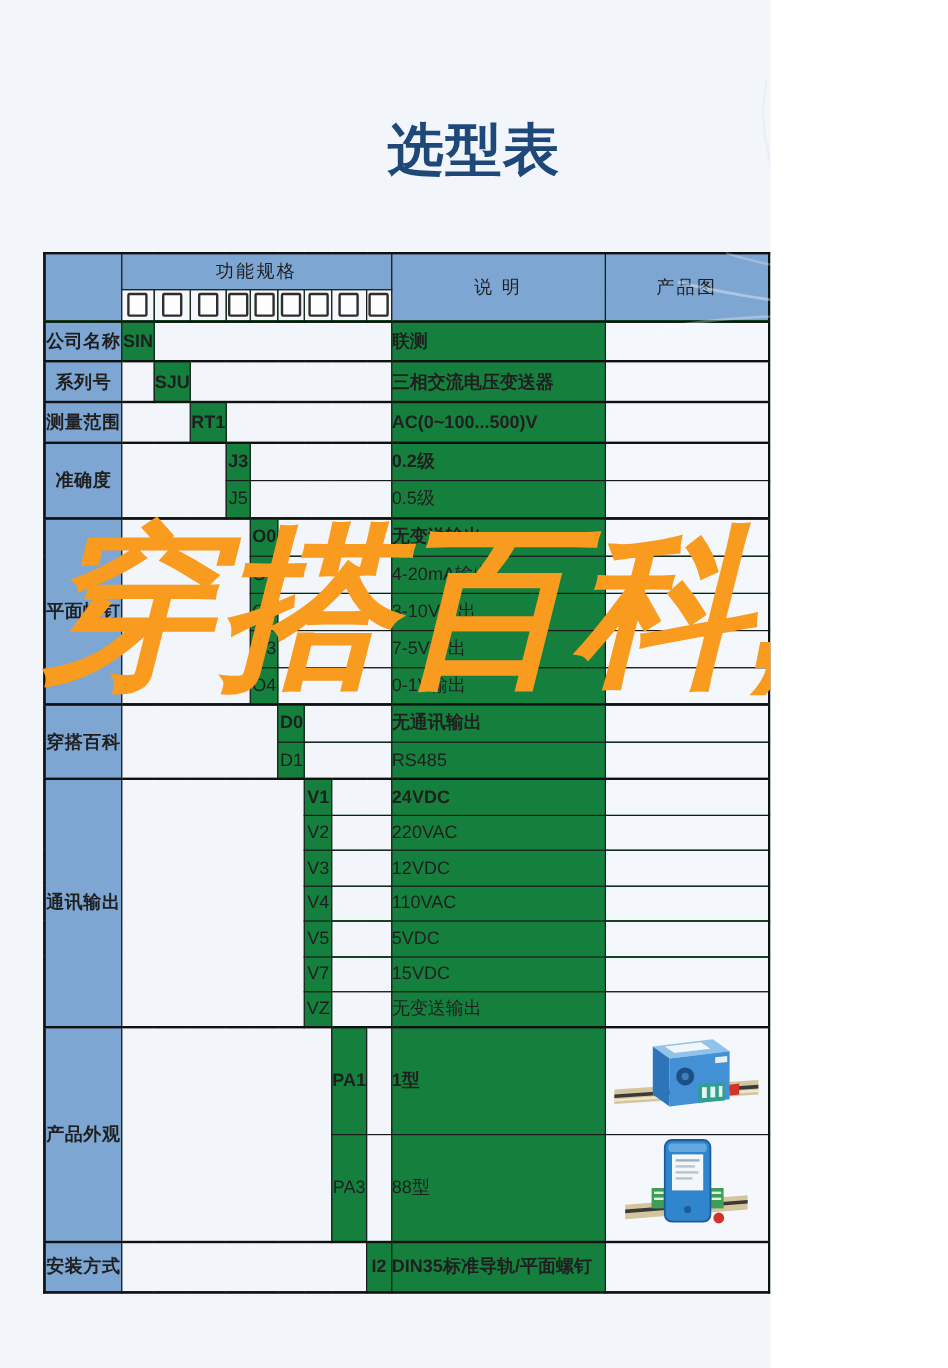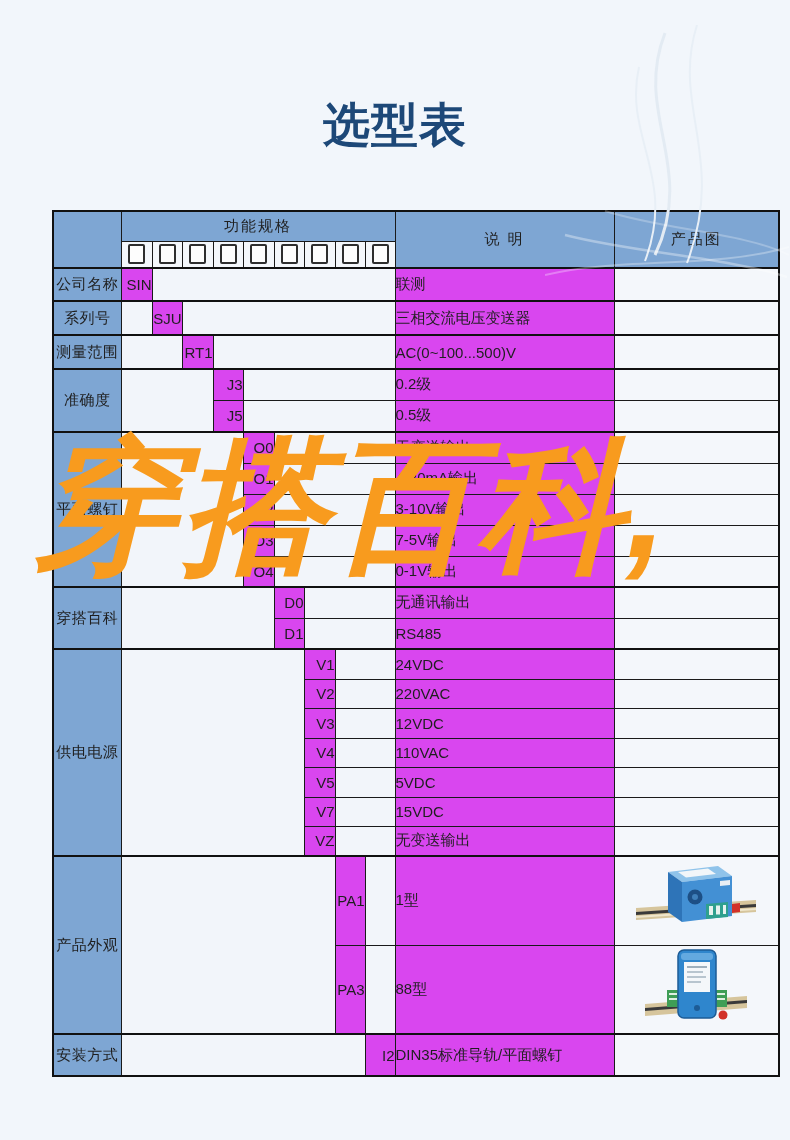--- a/index.html
+++ b/index.html
@@ -1,46 +1,46 @@
 <!DOCTYPE html>
 <html><head>
 <meta charset="utf-8">
 <style>
   html,body{margin:0;padding:0;}
   .screen{
-    position:relative;width:790px;height:1140px;overflow:hidden;
+    position:relative;width:642px;height:1140px;overflow:hidden;
     background:#f2f6fb;
     font-family:"Liberation Sans", sans-serif;
   }
   .page-title{
     position:absolute;left:0;top:94px;width:790px;
     text-align:center;font-size:47px;font-weight:bold;
     color:#1d4878;letter-spacing:1px;
   }
   .decor{position:absolute;left:545px;top:25px;z-index:3;pointer-events:none;}
   table.sel{
-    position:absolute;left:52px;top:210px;z-index:2;
+    position:absolute;left:36px;top:210px;z-index:2;
     border-collapse:collapse;table-layout:fixed;
-    background:#d946ef;border:2px solid #111;
+    background:#15803d;border:2px solid #111;
   }
   table.sel td, table.sel th{
     border:1px solid #1a1a1a;padding:0;margin:0;
     font-size:15px;color:#1f1f1f;font-weight:normal;
     overflow:hidden;white-space:nowrap;
   }
-  tr.sec > td, tr.sec > th{border-top:2px solid #111;}
+  tr.sec > td, tr.sec > th{border-top:2px solid #111;font-weight:bold;}
   th.lbl{
     background:#7ea6d3;color:#ffffff;text-align:center;
     font-size:15px;letter-spacing:0.5px;
   }
   .hdr-blue{
     background:#7ea6d3;color:#ffffff;font-weight:bold;
     font-size:17px;text-align:center;letter-spacing:2px;
   }
-  td.code{text-align:right;padding-left:3px;font-size:15px;color:#151515;}
+  td.code{text-align:center;padding-left:3px;font-size:15px;color:#151515;}
   td.desc{color:#232323;}
   td.empty{background:#f2f5fa;}
   th.chk-cell{background:#f4f7fb;text-align:center;vertical-align:middle;}
   .chk{
     display:inline-block;width:13px;height:16px;
     border:2px solid #2e2e2e;border-radius:2px;background:#fdfdfd;
     vertical-align:middle;
   }
   td.imgcell{text-align:center;vertical-align:middle;background:#f4f7fb;}
   .wm{
@@ -185,21 +185,21 @@
       <td class="imgcell"></td>
     </tr>
     <tr style="height:31px">
       <td class="code">D1</td>
       <td class="empty" colspan="3"></td>
       <td class="desc">RS485</td>
       <td class="imgcell"></td>
     </tr>
 
     <tr class="sec" style="height:30px">
-      <th class="lbl" rowspan="7">供电电源</th>
+      <th class="lbl" rowspan="7">通讯输出</th>
       <td class="empty" colspan="6" rowspan="7"></td>
       <td class="code">V1</td>
       <td class="empty" colspan="2"></td>
       <td class="desc">24VDC</td>
       <td class="imgcell"></td>
     </tr>
     <tr style="height:29px">
       <td class="code">V2</td>
       <td class="empty" colspan="2"></td>
       <td class="desc">220VAC</td>

